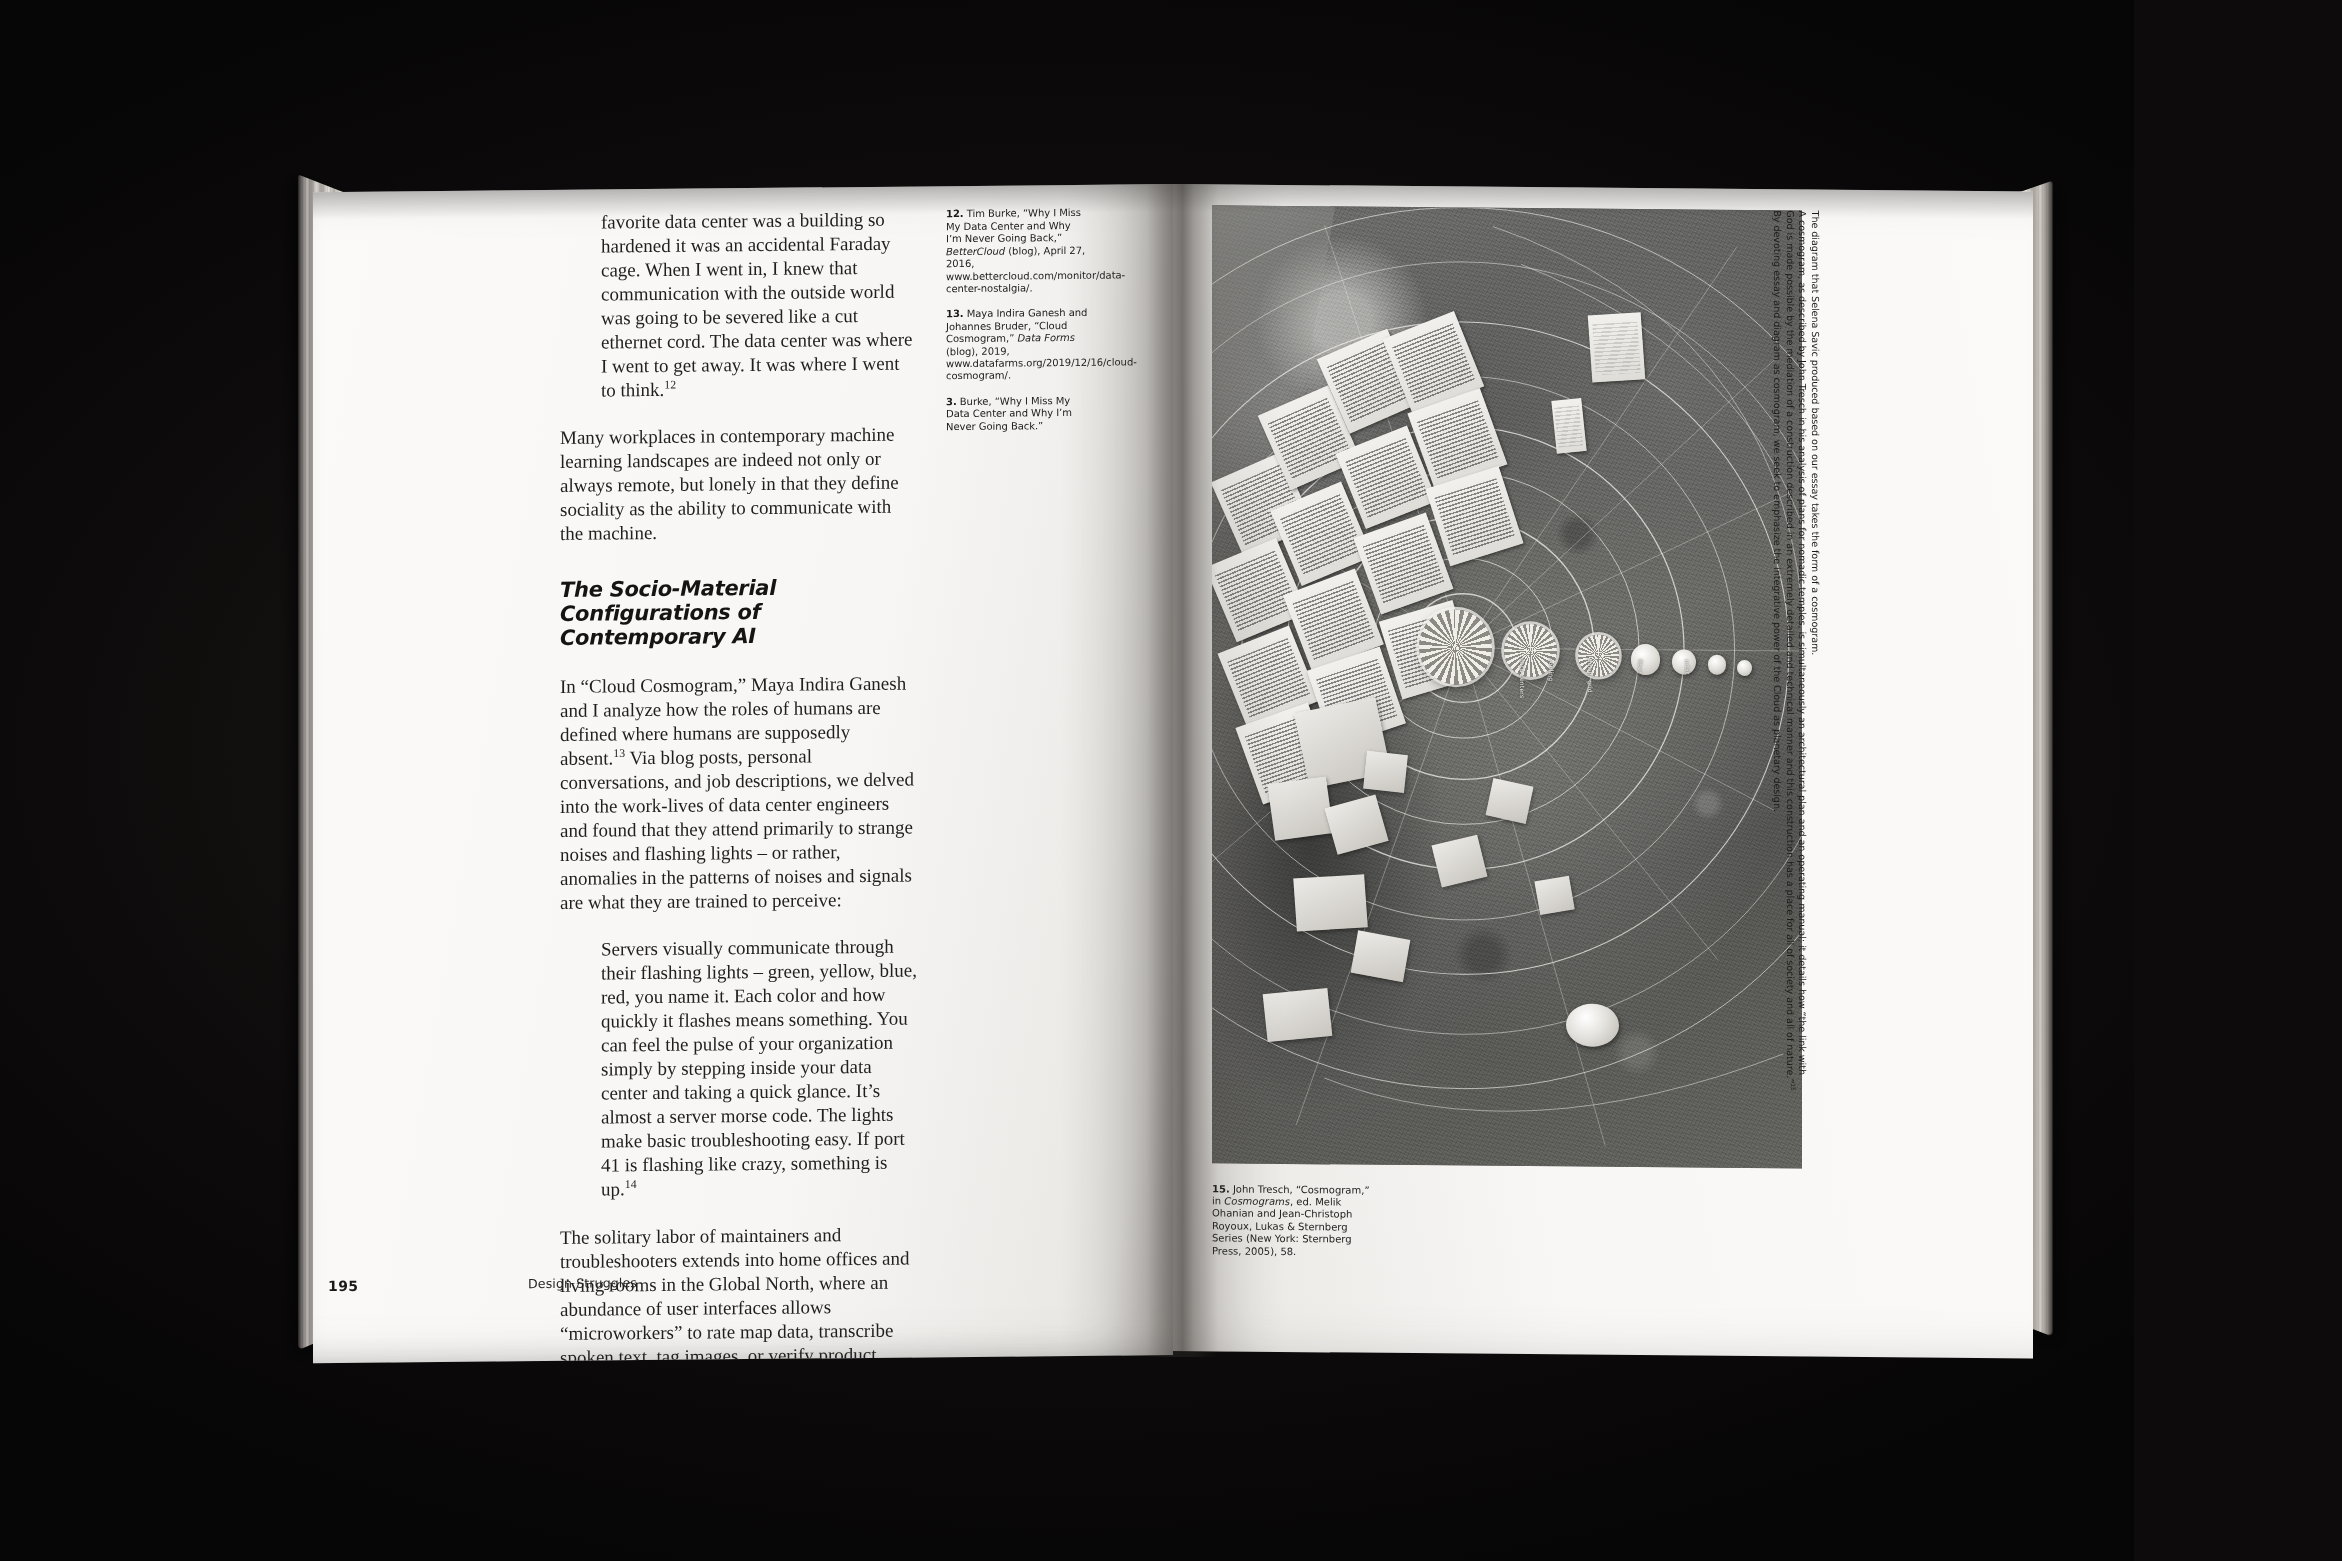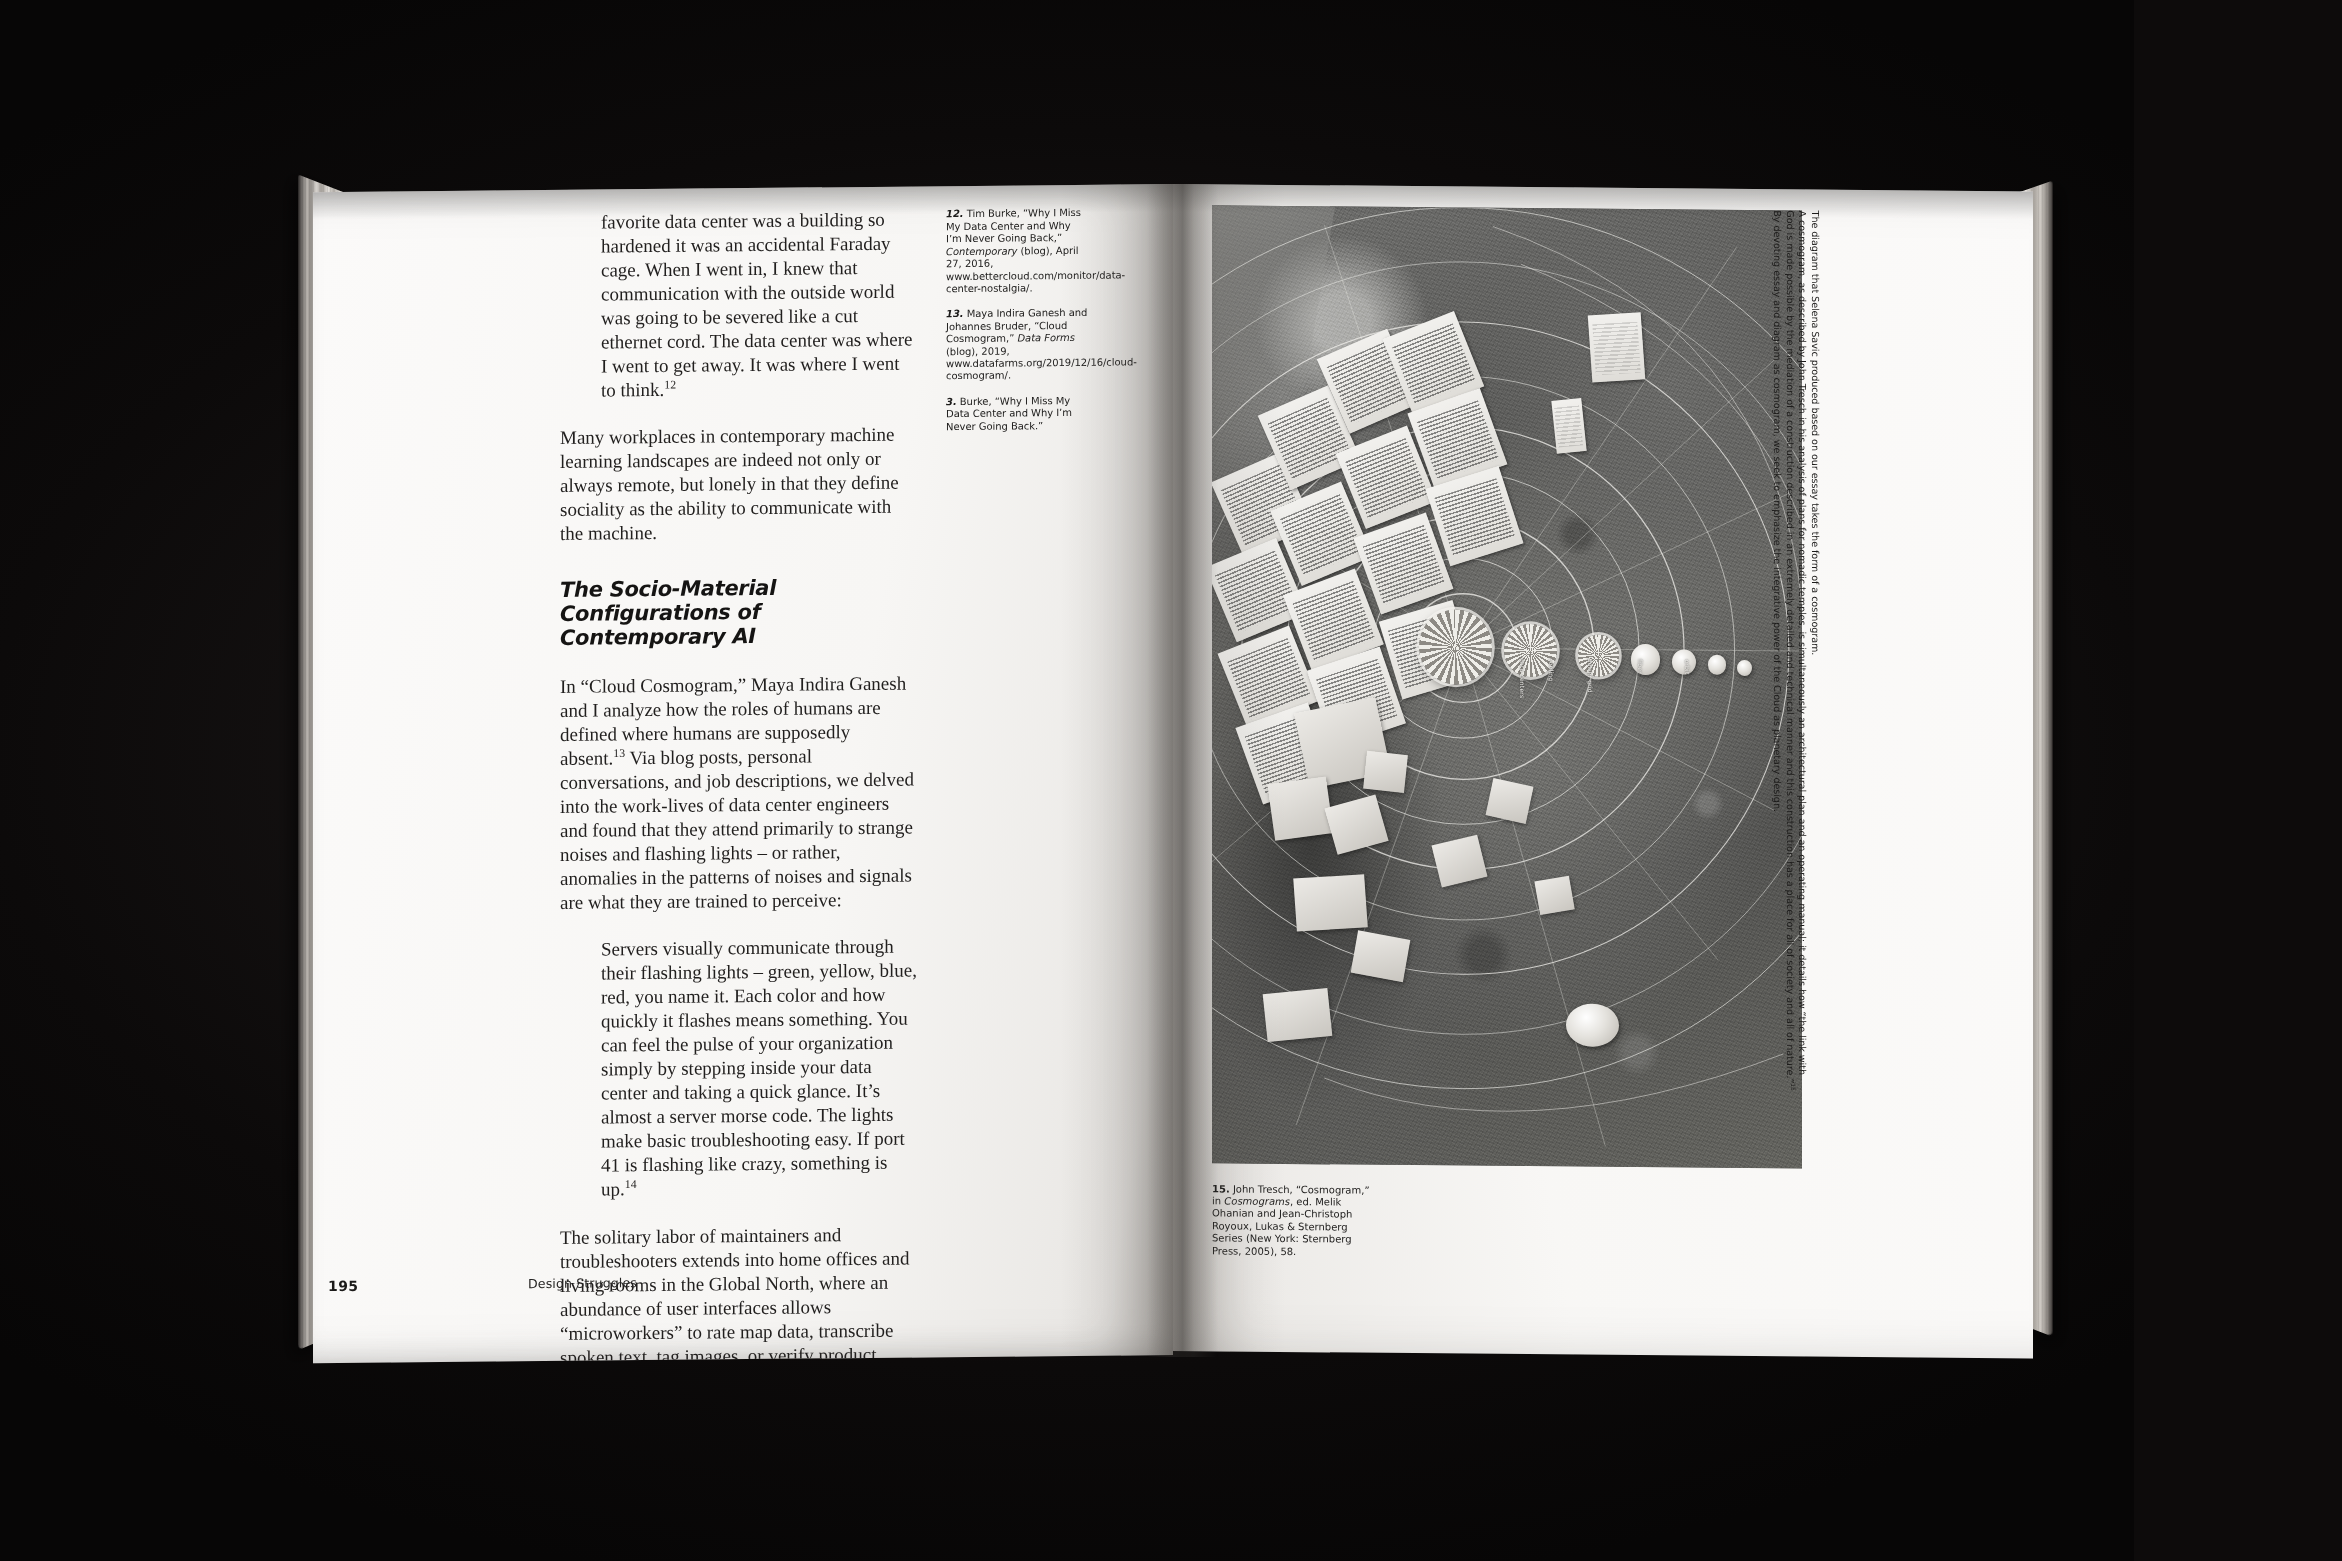--- a/index.html
+++ b/index.html
@@ -152,21 +152,21 @@
     position: absolute;
     left: 386px; top: 1.9px;
     width: 142px;
     font-family: "DejaVu Sans", sans-serif;
     font-size: 10px;
     line-height: 12.4px;
     color: #1d1c1b;
     letter-spacing: -0.05px;
   }
   .note { margin-bottom: 13px; }
-  .note b { font-weight: bold; font-style: italic; }
+  .note b { font-weight: bold; }
   .note i { font-style: italic; }
 
   
   .folio {
     position: absolute;
     left: 15px; bottom: 69px;
     font-family: "DejaVu Sans", sans-serif;
     font-weight: bold;
     font-size: 14px;
     color: #1b1a19;
@@ -357,21 +357,21 @@
           <h2 class="section-head">The Socio-Material Configurations of Contemporary AI</h2>
 
           <p class="para"><span>In “Cloud Cosmogram,” Maya Indira Ganesh and I analyze how the roles of humans are defined where humans are supposedly absent.</span><sup>13</sup><span> Via blog posts, personal conversations, and job descriptions, we delved into the work-lives of data center engineers and found that they attend primarily to strange noises and flashing lights – or rather, anomalies in the patterns of noises and signals are what they are trained to perceive:</span></p>
 
           <p class="para indent-quote"><span>Servers visually communicate through their flashing lights – green, yellow, blue, red, you name it. Each color and how quickly it flashes means something. You can feel the pulse of your organization simply by stepping inside your data center and taking a quick glance. It’s almost a server morse code. The lights make basic troubleshooting easy. If port 41 is flashing like crazy, something is up.</span><sup>14</sup></p>
 
           <p class="para">The solitary labor of maintainers and troubleshooters extends into home offices and living rooms in the Global North, where an abundance of user interfaces allows “microworkers” to rate map data, transcribe spoken text, tag images, or verify product reviews for services like CrowdFlower, TaskRabbit, Upwork, or Amazon’s very own Mechanical Turk (AMT). Again, communication with human customers is rare; tasks appear on the interface and</p>
         </div>
 
         <div class="notes-col">
-          <p class="note"><b>12.</b><span> Tim Burke, “Why I Miss My Data Center and Why I’m Never Going Back,” </span><i>Contemporary</i><span> (blog), April 27, 2016, www.bettercloud.com/monitor/data-center-nostalgia/.</span></p>
+          <p class="note"><b>12.</b><span> Tim Burke, “Why I Miss My Data Center and Why I’m Never Going Back,” </span><i>BetterCloud</i><span> (blog), April 27, 2016, www.bettercloud.com/monitor/data-center-nostalgia/.</span></p>
           <p class="note"><b>13.</b><span> Maya Indira Ganesh and Johannes Bruder, “Cloud Cosmogram,” </span><i>Data Forms</i><span> (blog), 2019, www.datafarms.org/2019/12/16/cloud-cosmogram/.</span></p>
           <p class="note"><b>3.</b><span> Burke, “Why I Miss My Data Center and Why I’m Never Going Back.”</span></p>
         </div>
       </div>
 
       <div class="folio">195</div>
       <div class="running-head">Design Struggles</div>
       <div class="curl-l"></div>
     </div>
 

